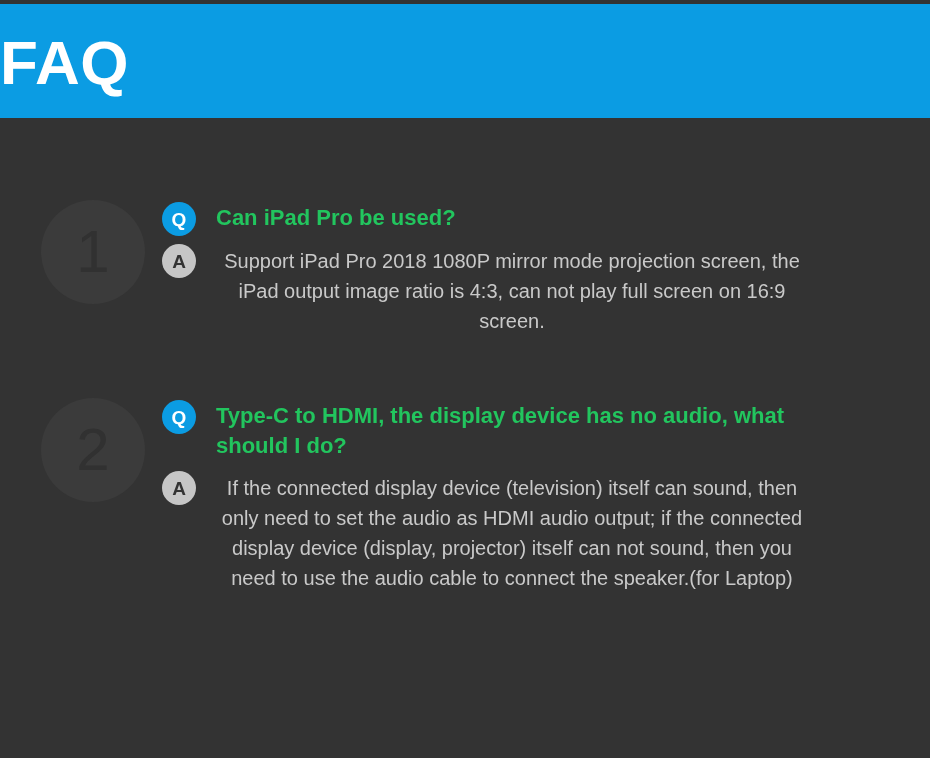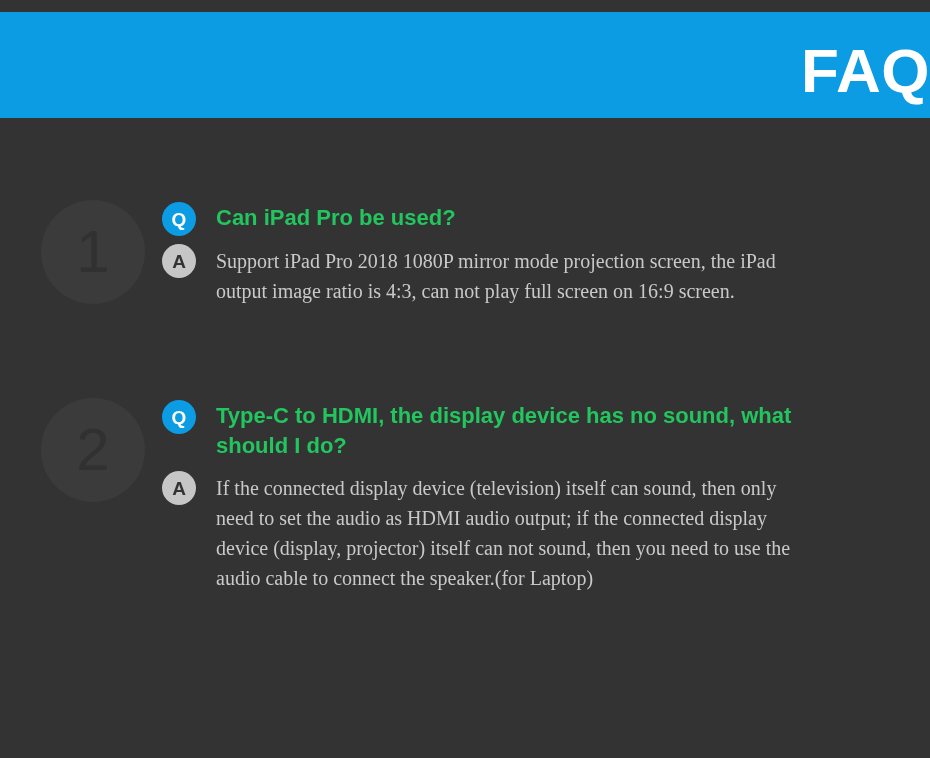--- a/index.html
+++ b/index.html
@@ -22,27 +22,27 @@
     width: 930px;
     height: 758px;
     background: #333333;
     overflow: hidden;
   }
 
   
   .faq-header {
     position: absolute;
     left: 0;
-    top: 12px;
+    top: 4px;
     width: 930px;
     height: 118px;
     background: #0b9ce3;
     display: flex;
     align-items: center;
-    justify-content: flex-end;
+    justify-content: flex-start;
   }
 
   .faq-header-title {
     color: #ffffff;
     font-size: 62px;
     font-weight: bold;
     letter-spacing: 0.5px;
     line-height: 1;
     font-family: "Liberation Sans", sans-serif;
   }
@@ -144,21 +144,22 @@
     font-family: "Liberation Sans", sans-serif;
   }
 
   .answer-text {
     color: #c9c9c9;
     font-size: 20px;
     font-weight: normal;
     line-height: 30px;
     padding-top: 4px;
     max-width: 646px;
-    font-family: Liberation Serif, serif;
+    font-family: Liberation Sans, sans-serif;
+    text-align: center;
   }
 
   .answer-row { margin-top: 8px; }
 </style>
 </head>
 <body>
 
 <div class="page">
 
   <div class="faq-header">
@@ -191,21 +192,21 @@
     <div class="faq-item" id="faq-item-2">
 
       <div class="faq-index">
         <span class="faq-index-number">2</span>
       </div>
 
       <div class="qa-rows">
 
         <div class="qa-row question">
           <span class="badge badge-q">Q</span>
-          <span class="qa-text question-text">Type-C to HDMI, the display device has no sound, what should I do?</span>
+          <span class="qa-text question-text">Type-C to HDMI, the display device has no audio, what should I do?</span>
         </div>
 
         <div class="qa-row answer-row">
           <span class="badge badge-a">A</span>
           <span class="qa-text answer-text">If the connected display device (television) itself can sound, then only need to set the audio as HDMI audio output; if the connected display device (display, projector) itself can not sound, then you need to use the audio cable to connect the speaker.(for Laptop)</span>
         </div>
 
       </div>
     </div>
 

